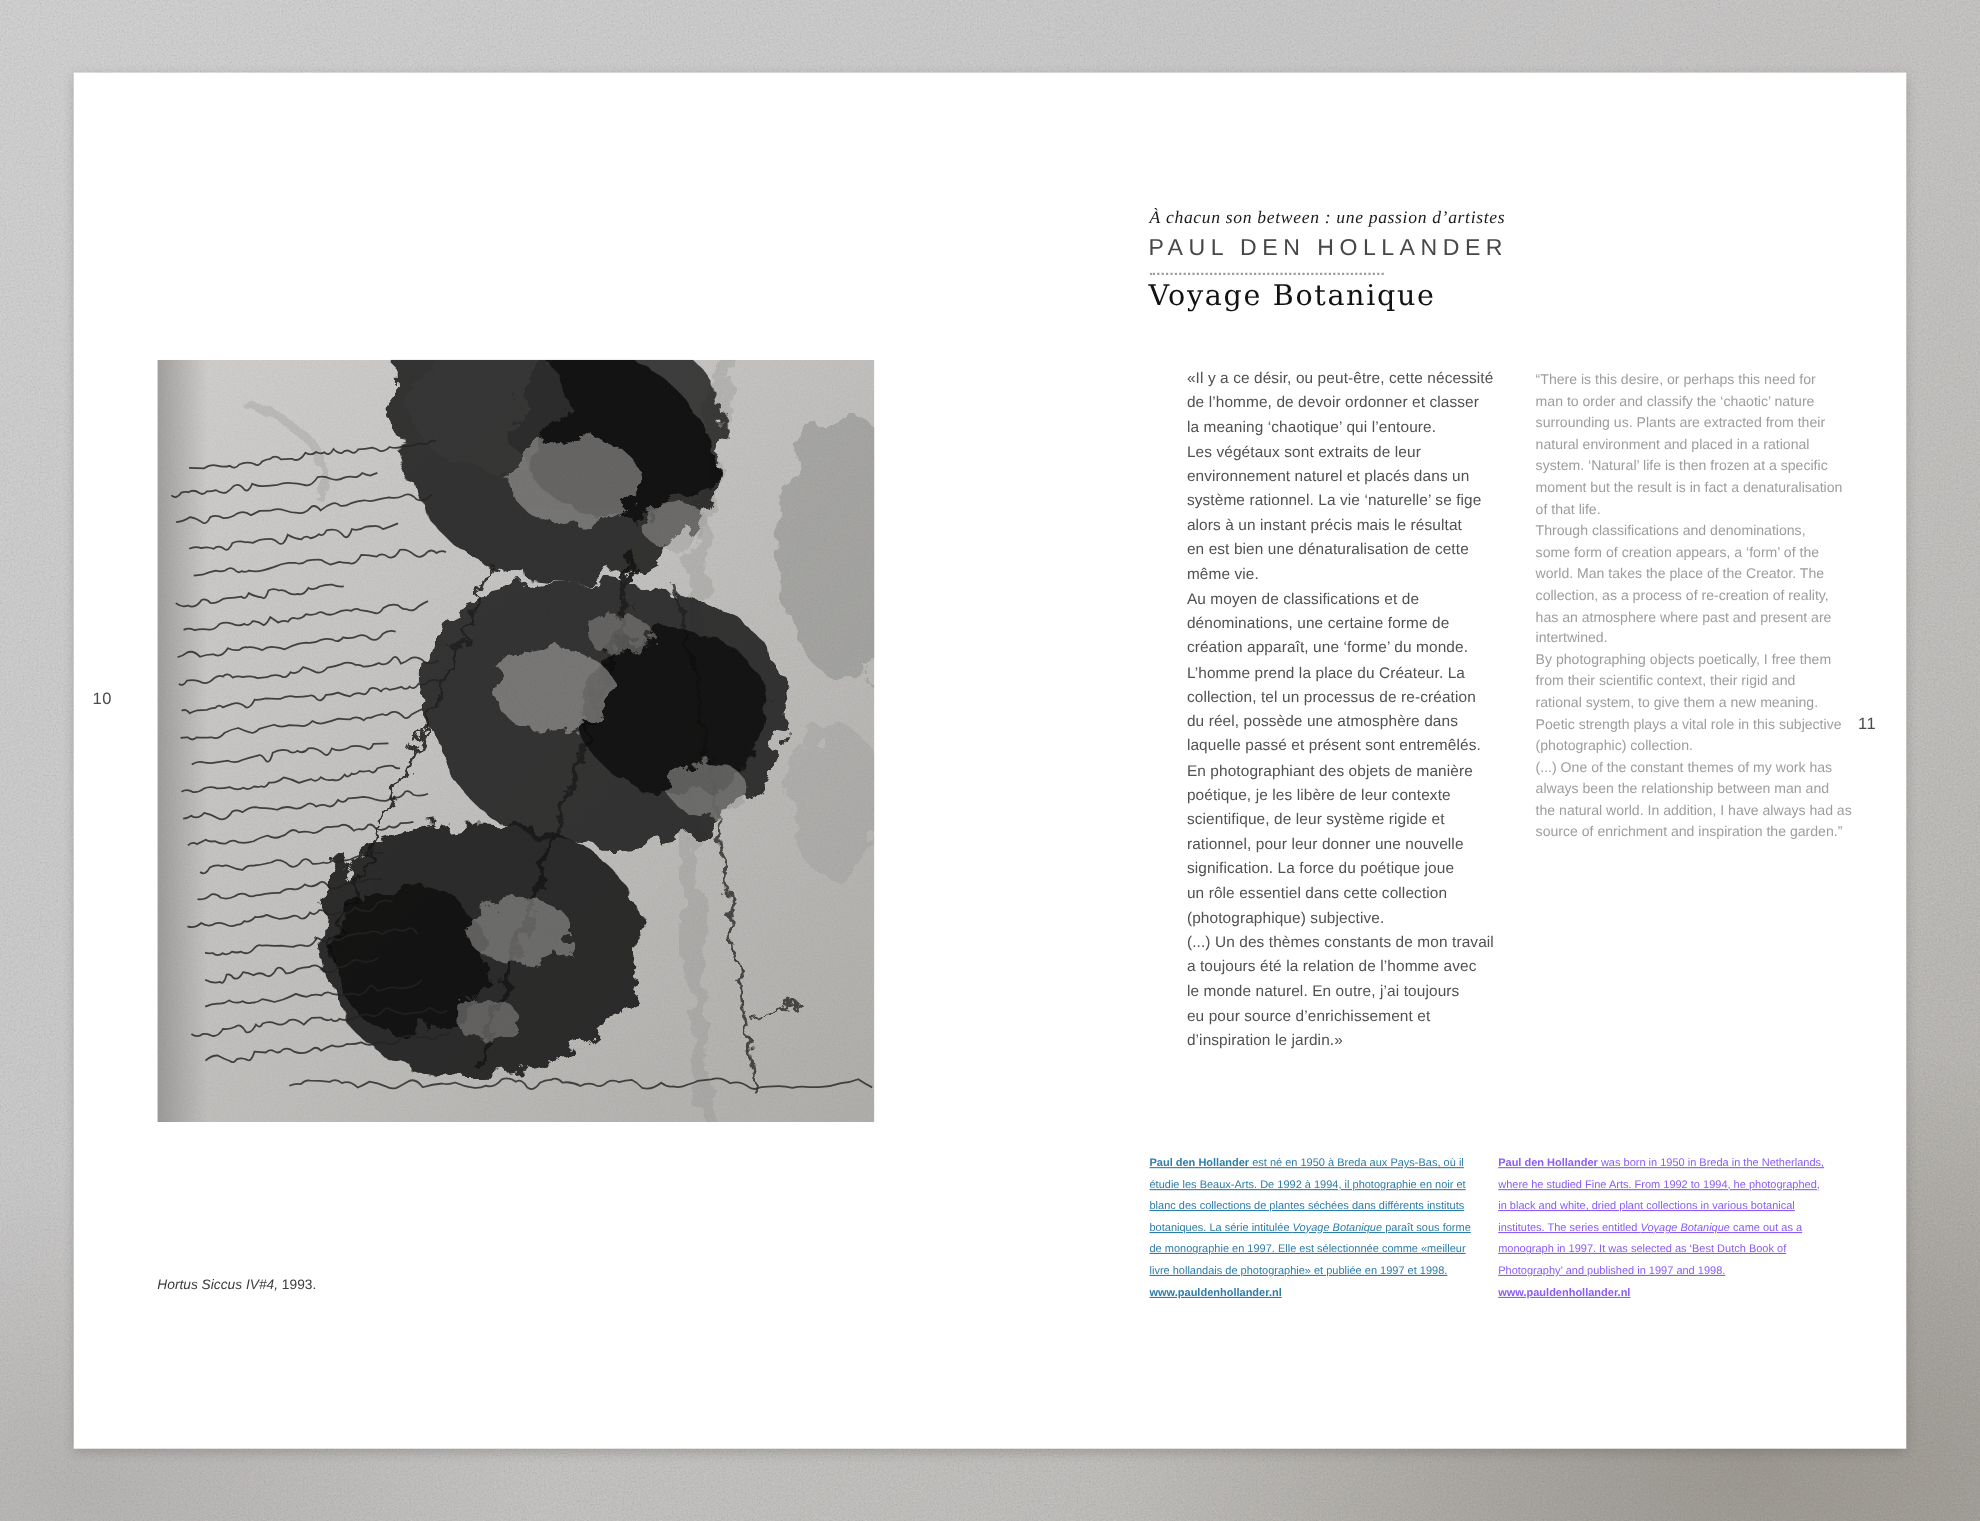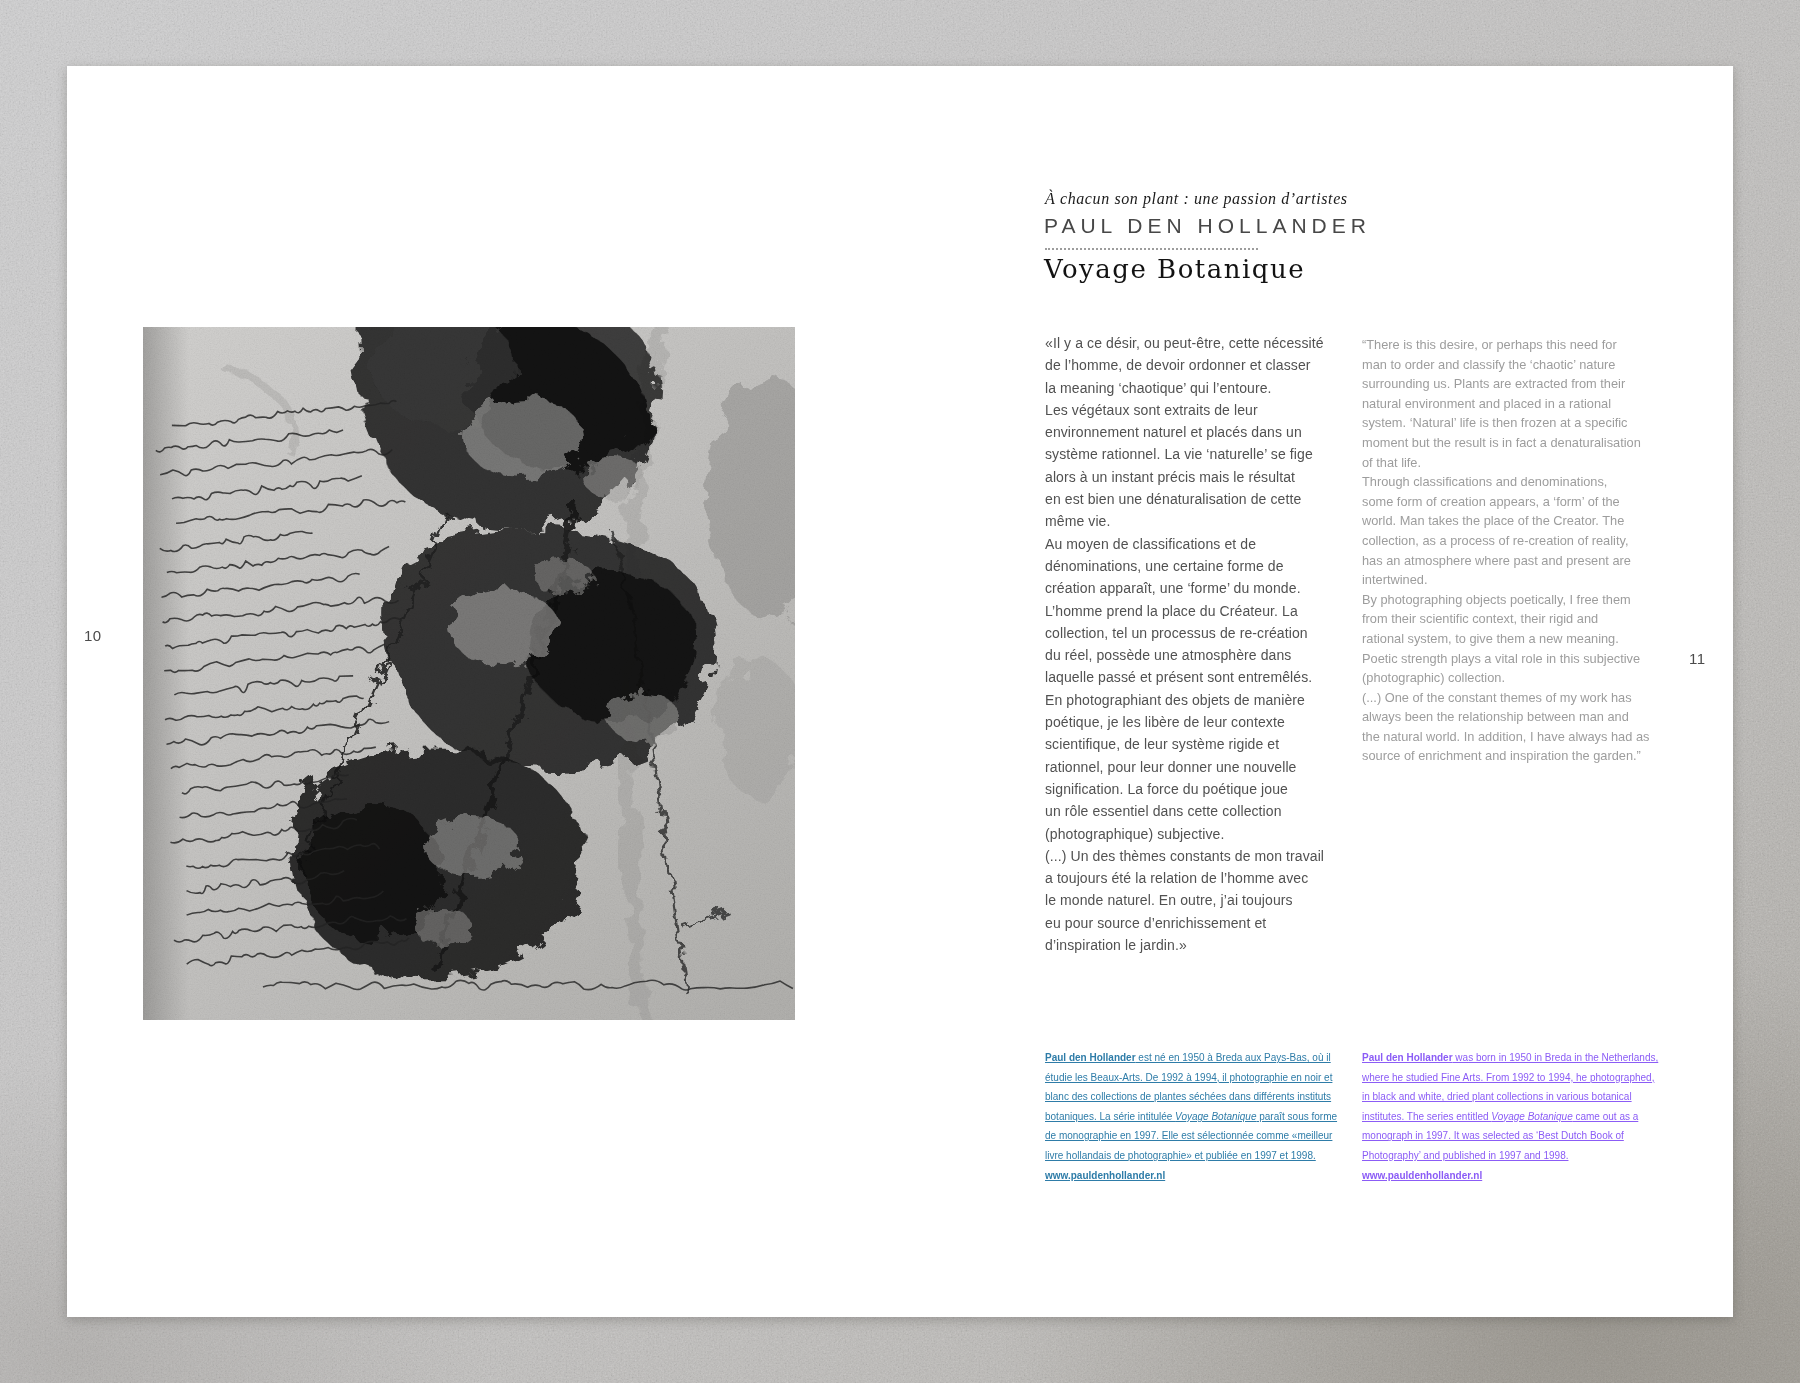--- a/index.html
+++ b/index.html
@@ -37,21 +37,21 @@
     position:absolute; left:977px; top:148px;
     font-size:21px; font-weight:400; color:#474747; letter-spacing:5px; white-space:nowrap;
   }
   .dotted-rule{ position:absolute; left:978px; top:182px; width:213px; border-top:2px dotted #9d9d9d; }
   .series{
     position:absolute; left:977px; top:188px;
     font-family:"DejaVu Serif", serif; font-weight:500;
     font-size:26px; color:#121212; letter-spacing:1.5px; white-space:nowrap;
   }
 
-  .quote{ position:absolute; }
+  .quote{ position:absolute;margin-left:34px; }
   .quote .qline{ white-space:nowrap; }
   .quote-fr{ left:978px; top:266px; font-size:14px; line-height:22.3px; color:#515151; letter-spacing:.1px; }
   .quote-en{ left:1295px; top:269px; font-size:12.8px; line-height:19.6px; color:#9d9d9d; }
 
   .bio{ position:absolute; top:982px; width:302px; font-size:10px; line-height:19.6px;text-decoration:underline; }
   .bio-fr{ left:978px; color:#2e7ca8; }
   .bio-en{ left:1295px; color:#8b5cf6; }
   .bio strong{ font-weight:bold; }
   .bio em{ font-style:italic; }
   .bio .site{ display:block; }
@@ -168,23 +168,24 @@
         </g>
       <g id="hw2" stroke="#242424" stroke-width="1.6" fill="none" opacity="0.8">
           <path d="M 120 660 Q 125.2 657.7, 130.5 658.5 Q 134.8 654.2, 139.1 655.3 Q 147.8 655.3, 156.6 656.6 Q 162.2 652.8, 167.9 657.6 Q 175.1 654.8, 182.3 661.7 Q 187.7 659.3, 193.0 656.3 Q 200.3 657.5, 207.6 660.6 Q 212.5 663.5, 217.5 662.0 Q 223.2 659.2, 228.8 655.8 Q 235.0 652.9, 241.3 661.4 Q 250.2 658.5, 259.1 658.0 Q 264.9 659.3, 270.7 657.1 Q 279.5 661.2, 288.4 662.0 Q 293.7 662.3, 298.9 659.9 Q 306.0 662.7, 313.1 654.3 Q 319.5 651.6, 325.9 656.4 Q 331.1 652.9, 336.4 661.7 Q 342.2 665.8, 347.9 657.3 Q 353.0 654.4, 358.0 654.7 Q 363.2 651.7, 368.3 657.2 Q 376.4 655.8, 384.6 660.2 Q 390.7 656.9, 396.8 658.8 Q 402.9 662.9, 409.1 656.6 Q 414.5 654.0, 419.8 656.8 Q 425.6 655.2, 431.5 654.8 Q 436.0 656.7, 440.6 661.9 Q 449.4 664.5, 458.1 657.3 Q 463.5 661.7, 469.0 660.6 Q 475.6 662.4, 482.3 658.9 Q 486.8 657.7, 491.3 655.7 Q 497.5 654.6, 503.7 654.2 Q 512.3 651.3, 520.9 657.8 Q 529.8 654.8, 538.8 661.9 Q 543.1 664.2, 547.4 661.7 Q 554.1 660.5, 560.9 660.6 Q 569.1 660.0, 577.4 661.9 Q 583.5 660.6, 589.6 661.0 Q 596.9 661.5, 604.1 661.1 Q 612.8 660.6, 621.6 657.7 Q 629.4 657.2, 637.2 654.1 Q 643.5 658.3, 649.9 661.5"></path>
         </g>
 
       <rect width="652" height="693" filter="url(#photograin)" opacity="0.22" style="mix-blend-mode:multiply"></rect>
     </svg>
   </figure>
 
   <div class="caption">
+    <div><span class="cap-italic">Hortus Siccus IV#4,</span><span> 1993.</span></div>
   </div>
 
-  <div class="eyebrow">À chacun son plant : une passion d’artistes</div>
+  <div class="eyebrow">À chacun son between : une passion d’artistes</div>
   <h1 class="artist">PAUL DEN HOLLANDER</h1>
   <div class="dotted-rule"></div>
   <h2 class="series">Voyage Botanique</h2>
 
   <div class="quote quote-fr">
       <div class="qline">«Il y a ce désir, ou peut-être, cette nécessité</div>
       <div class="qline">de l’homme, de devoir ordonner et classer</div>
       <div class="qline">la meaning ‘chaotique’ qui l’entoure.</div>
       <div class="qline">Les végétaux sont extraits de leur</div>
       <div class="qline">environnement naturel et placés dans un</div>

